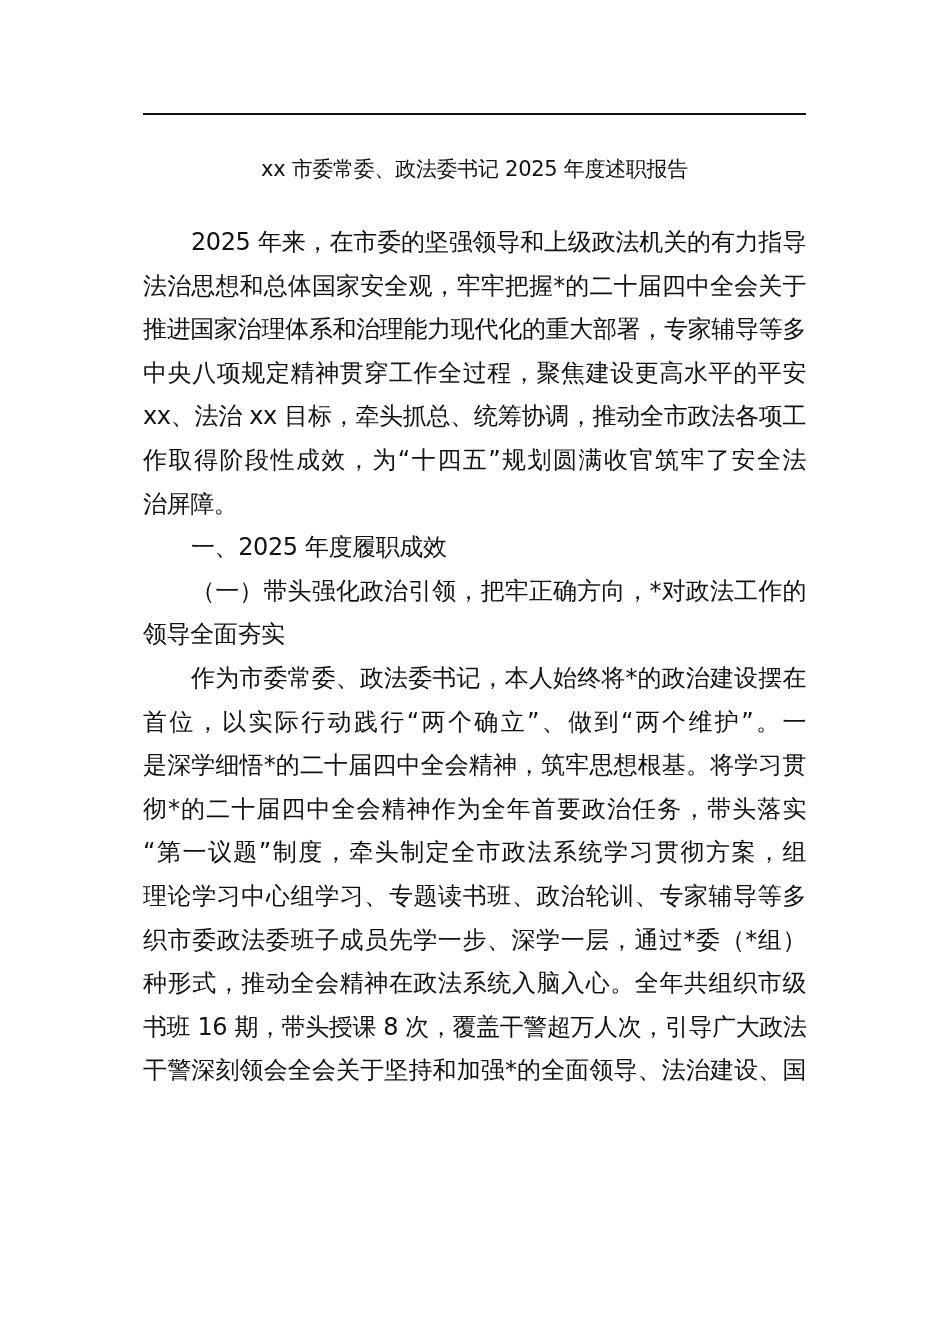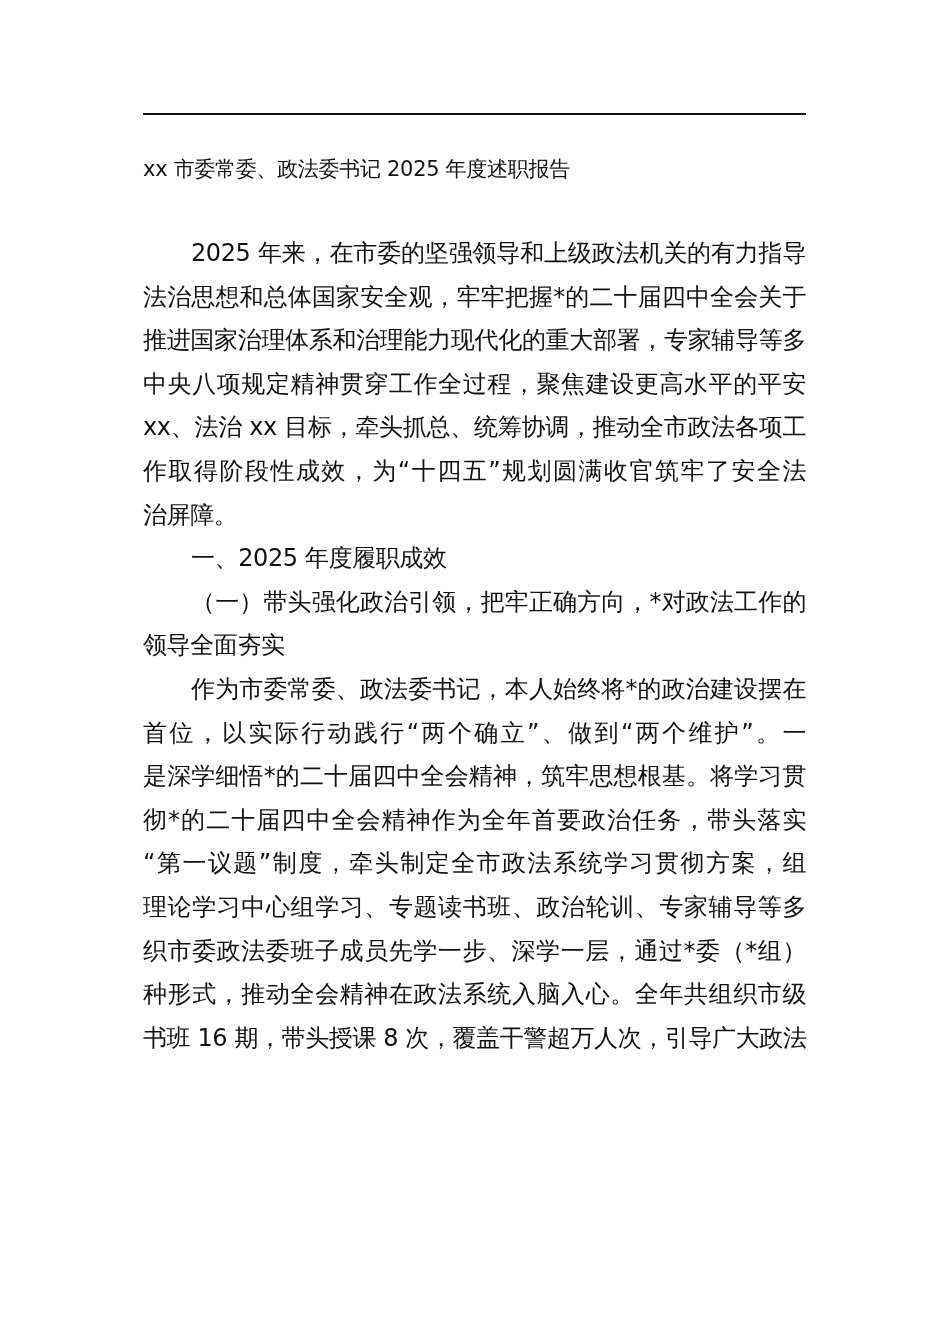--- a/index.html
+++ b/index.html
@@ -1,21 +1,21 @@
 <!DOCTYPE html>
 <html><head>
 <meta charset="utf-8">
 <style>
   html, body { margin: 0; padding: 0; background: #ffffff; }
   body { width: 950px; height: 1344px; position: relative; overflow: hidden;
          font-family: "DejaVu Sans", "Liberation Sans", sans-serif; color: #111111; }
   .rule { position: absolute; left: 143px; top: 113px; width: 663px; height: 2px; background: #111111; }
-  .title { position: absolute; left: 143px; top: 152px; width: 663px; 
+  .title { position: absolute; left: 143px; top: 152px; width: 663px; text-align: center;
            font-size: 21px; line-height: 34px; letter-spacing: -0.3px; }
-  .body { position: absolute; left: 143px; top: 232px; width: 663px; }
+  .body { position: absolute; left: 143px; top: 221px; width: 663px; }
   .line { display: block; height: 43.6px; line-height: 43.6px; font-size: 24px; white-space: nowrap;
           text-align: justify; text-align-last: justify; letter-spacing: -0.4px; }
   .line.last { text-align-last: left; }
   .indent { padding-left: 48px; }
   .indent-paren { padding-left: 48px; }
 </style>
 </head>
 <body>
 
 <div class="rule"></div>
@@ -39,13 +39,14 @@
 
   <span class="line indent">作为市委常委、政法委书记，本人始终将*的政治建设摆在</span>
   <span class="line">首位，以实际行动践行“两个确立”、做到“两个维护”。一</span>
   <span class="line">是深学细悟*的二十届四中全会精神，筑牢思想根基。将学习贯</span>
   <span class="line">彻*的二十届四中全会精神作为全年首要政治任务，带头落实</span>
   <span class="line">“第一议题”制度，牵头制定全市政法系统学习贯彻方案，组</span>
   <span class="line">理论学习中心组学习、专题读书班、政治轮训、专家辅导等多</span>
   <span class="line">织市委政法委班子成员先学一步、深学一层，通过*委（*组）</span>
   <span class="line">种形式，推动全会精神在政法系统入脑入心。全年共组织市级</span>
   <span class="line">书班 16 期，带头授课 8 次，覆盖干警超万人次，引导广大政法</span>
+  <span class="line">干警深刻领会全会关于坚持和加强*的全面领导、法治建设、国</span>
 </div>
 
 </body></html>

